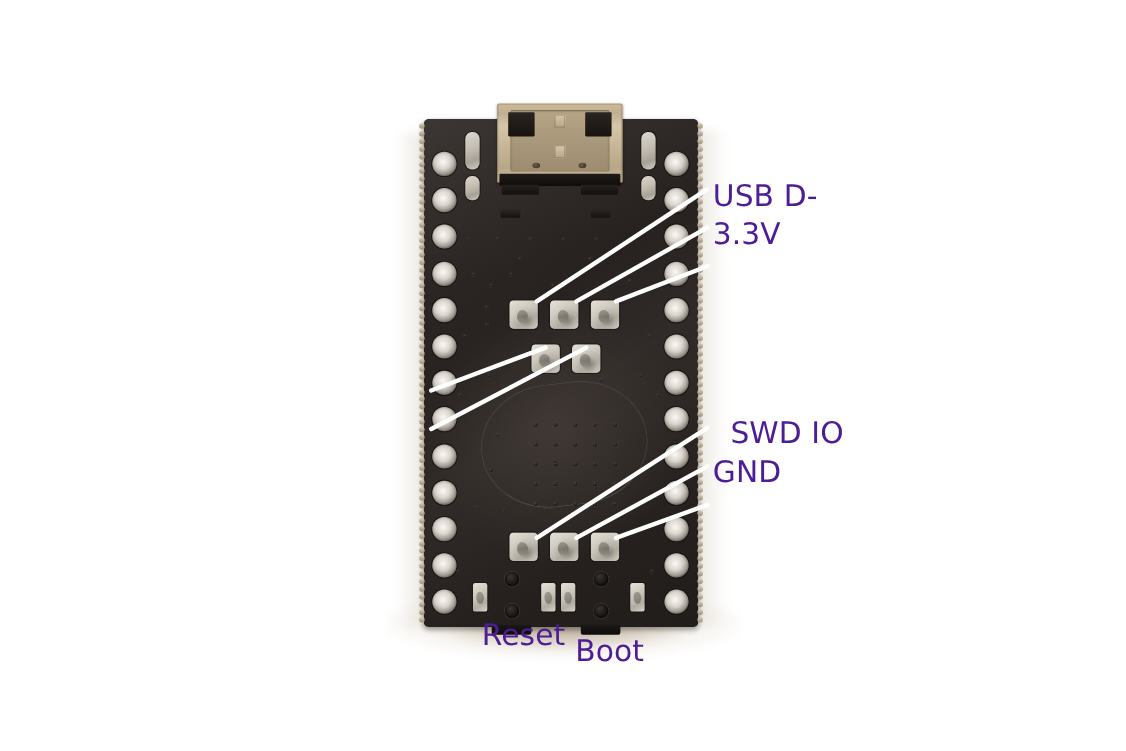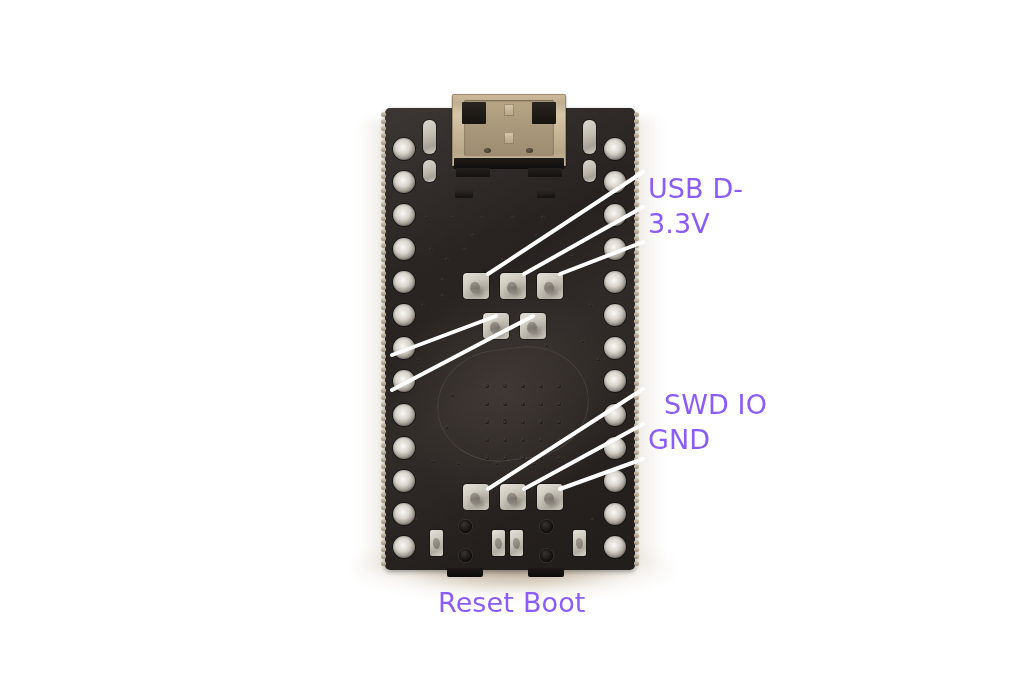--- a/index.html
+++ b/index.html
@@ -191,25 +191,24 @@
   }
 
   
   .lines{position:absolute;left:0;top:0;width:1024px;height:683px;pointer-events:none;}
 
   
   .lbl{
     position:absolute;
     font-family:"DejaVu Sans", sans-serif;
     font-size:27px;
-    color:#8b5cf6;
+    color:#4c1d95;
     white-space:nowrap;
     line-height:1;
     letter-spacing:.1px;
-    margin-top:10px;
   }
   .lbl.right{text-align:left;}
   .lbl.left{text-align:right;}
   .lbl.bottom{font-size:27px;}
 </style>
 </head>
 <body>
 
 <div id="stage">
 
@@ -537,16 +536,16 @@
     </g>
   </svg>
 
   <div class="lbl right" style="left:648px;top:165px;">USB D-</div>
   <div class="lbl right" style="left:648px;top:200px;">3.3V</div>
 
   <div class="lbl right" style="left:664px;top:381px;">SWD IO</div>
   <div class="lbl right" style="left:648px;top:416px;">GND</div>
 
 
-  <div class="lbl bottom" style="left:438px;top:579px;">Reset</div>
+  <div class="lbl bottom" style="left:438px;top:564px;">Reset</div>
   <div class="lbl bottom" style="left:523px;top:579px;">Boot</div>
 
 </div>
 
 </body></html>

